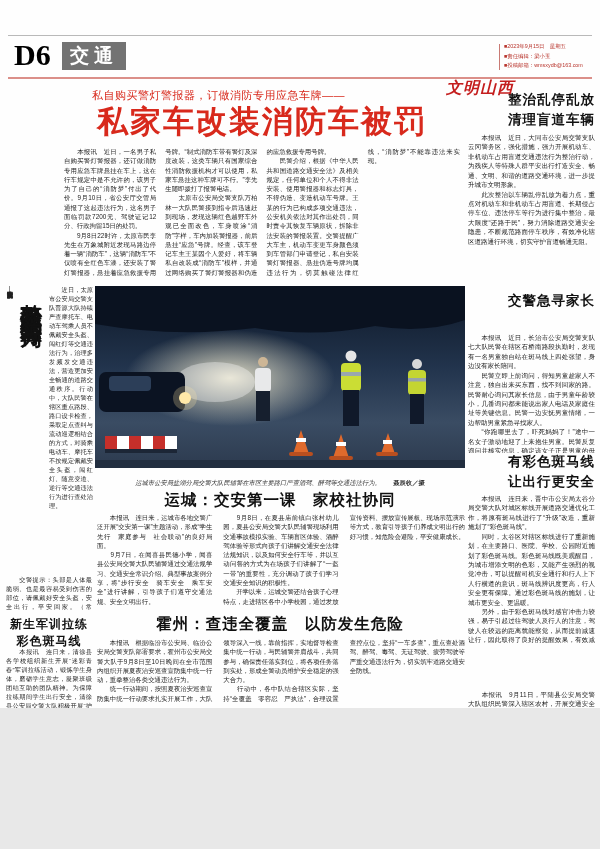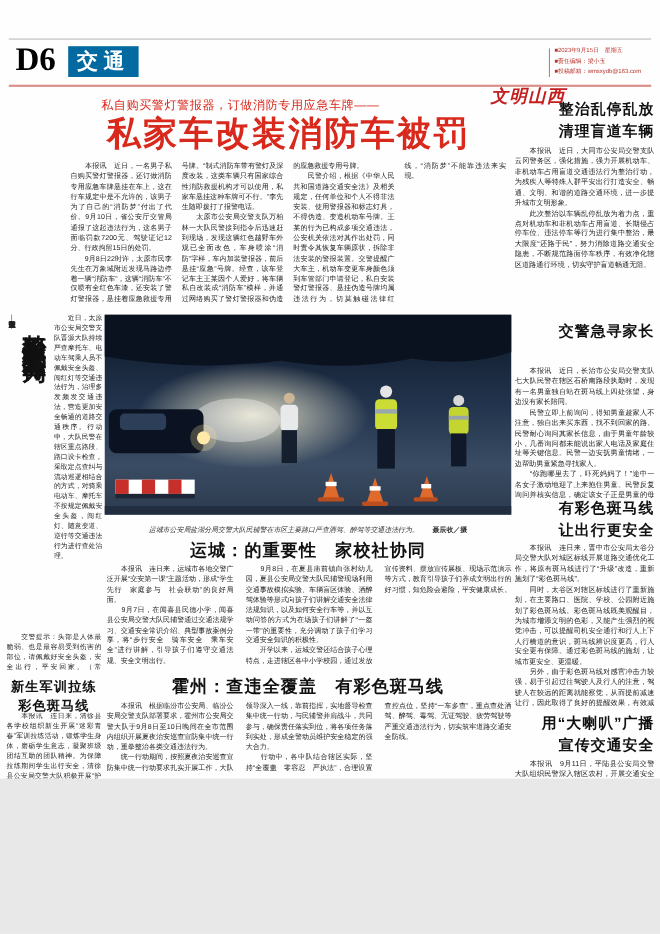--- a/index.html
+++ b/index.html
@@ -13,21 +13,21 @@
   .body-txt{font-size:6.4px;line-height:1.45;color:#222;overflow:hidden;}
   .headline-black{font-weight:bold;color:#111;text-align:center;}
   .r-head{font-size:13.5px;line-height:1.45;font-weight:bold;color:#111;text-align:right;letter-spacing:1px;}
   .vert{writing-mode:vertical-rl;}
   .rule{background:#c8534a;}
   .caption{font-size:6.3px;font-style:italic;color:#333;}
   .credit{font-weight:bold;font-style:normal;margin-left:8px;}
   .masthead{font-family:"Liberation Serif","DejaVu Serif",serif;font-style:italic;font-weight:bold;color:#c41e1e;margin-top:32px;}
   .info{font-size:5.4px;color:#b8342c;line-height:1.8;}
   .edition{font-family:"Liberation Serif","DejaVu Serif",serif;font-weight:bold;font-size:30px;color:#000;}
-  .section-box{background:#0369a1;color:#fff;font-weight:bold;font-size:19px;letter-spacing:5px;
+  .section-box{background:#737373;color:#fff;font-weight:bold;font-size:19px;letter-spacing:5px;
                display:flex;align-items:center;justify-content:center;}
   .red{color:#d8291c;}
 </style>
 </head>
 <body>
 
 <div id="page">
 
   <div class="abs" style="left:8px;top:35px;width:584px;height:1px;background:#b9b9b9;"></div>
   <div class="abs edition" style="left:14px;top:38px;">D6</div>
@@ -107,27 +107,27 @@
           <rect x="281" y="166" width="22" height="4" rx="2" fill="#b94f1f"></rect>
       </g>
       <rect x="0" y="174" width="370" height="8" fill="#222e40"></rect>
     </svg>
   </div>
   <div class="abs" style="left:95px;top:471px;width:370px;text-align:center;">
     <span class="caption">运城市公安局盐湖分局交警大队民辅警在市区主要路口严查酒驾、醉驾等交通违法行为。</span>
     <span class="caption credit">聂辰收／摄</span>
   </div>
 
-  <div class="abs headline-black" style="left:95px;top:490px;width:370px;font-size:15.5px;letter-spacing:1px;">运城：的重要性　家校社协同</div>
+  <div class="abs headline-black" style="left:95px;top:490px;width:370px;font-size:15.5px;letter-spacing:1px;">运城：交安第一课　家校社协同</div>
   <div class="abs body-txt pre just cols3" style="left:97px;top:513px;width:368px;height:97px;">　　本报讯　连日来，运城市各地交警广泛开展“交安第一课”主题活动，形成“学生先行　家庭参与　社会联动”的良好局面。
 　　9月7日，在闻喜县民德小学，闻喜县公安局交警大队民辅警通过交通法规学习、交通安全常识介绍、典型事故案例分享，将“步行安全　骑车安全　乘车安全”进行讲解，引导孩子们遵守交通法规、安全文明出行。
 　　9月8日，在夏县庙前镇白张村幼儿园，夏县公安局交警大队民辅警现场利用交通事故模拟实验、车辆盲区体验、酒醉驾体验等形式向孩子们讲解交通安全法律法规知识，以及如何安全行车等，并以互动问答的方式为在场孩子们讲解了“一盔一带”的重要性，充分调动了孩子们学习交通安全知识的积极性。
 　　开学以来，运城交警还结合孩子心理特点，走进辖区各中小学校园，通过发放宣传资料、摆放宣传展板、现场示范演示等方式，教育引导孩子们养成文明出行的好习惯，知危险会避险，平安健康成长。</div>
 
-  <div class="abs headline-black" style="left:95px;top:614px;width:370px;font-size:15.5px;letter-spacing:1px;">霍州：查违全覆盖　有彩色斑马线</div>
+  <div class="abs headline-black" style="left:95px;top:614px;width:370px;font-size:15.5px;letter-spacing:1px;">霍州：查违全覆盖　以防发生危险</div>
   <div class="abs body-txt pre just cols3" style="left:97px;top:638px;width:368px;height:65px;">　　本报讯　根据临汾市公安局、临汾公安局交警支队部署要求，霍州市公安局交警大队于9月8日至10日晚间在全市范围内组织开展夏夜治安巡查宣防集中统一行动，重拳整治各类交通违法行为。
 　　统一行动期间，按照夏夜治安巡查宣防集中统一行动要求扎实开展工作，大队领导深入一线，靠前指挥，实地督导检查集中统一行动，与民辅警并肩战斗，共同参与，确保责任落实到位，将各项任务落到实处，形成全警动员维护安全稳定的强大合力。
 　　行动中，各中队结合辖区实际，坚持“全覆盖　零容忍　严执法”，合理设置查控点位，坚持“一车多查”，重点查处酒驾、醉驾、毒驾、无证驾驶、疲劳驾驶等严重交通违法行为，切实筑牢道路交通安全防线。</div>
 
   <div class="abs body-txt pre just cols3" style="left:97px;top:735px;width:368px;height:110px;">　　本报讯　9月6日，一面写有“感谢人民好警察，助人为乐新风尚”的锦旗送到了灵丘县公安局交警大队事故中队民警的手中，对他们在群众需要的紧急时刻付出的救助表示衷心感谢。
 　　原来是8月24日晚上，灵丘县公安局交警大队事故中队接到报警称，一辆银色越野车在行驶至灵丘县G336（天黑线）柳科村附近路段时撞向山体，车子无法移动，车上人员受伤。事故中队立即出警赶往现场，在现场了解到，因夜晚视线模糊操作失误，导致车辆偏离方向撞上路边的山体，猛烈的撞击造成车内两人身体不同程度受伤。民警询问得知已拨打120救护车前来急救，可因医院急救任务繁忙还未能到场救援。不容迟缓，民警立即驾驶警车将两名伤者送往医院治疗，使得两人脱离危险。
 　　几日后，两名伤者康复出院，立即前往灵丘县公安局交警大队事故中队向当晚出警人员送锦旗表达感激之情。交警表示，这种情况义不容辞，并提醒广大司机朋友夜间行驶一定要对车辆进行检查，确保车况良好再出行，同时保持良好精神状态，避免疲劳驾驶引发事故。（蓝　北）</div>
 
   <div class="abs" style="left:5px;top:286px;width:88px;height:286px;display:flex;">
     <div class="vert" style="font-size:6.5px;color:#222;height:230px;margin-right:2px;">太原市公安局交警支队晋源大队——</div>
@@ -158,21 +158,17 @@
 　　“你跑哪里去了，吓死妈妈了！”途中一名女子激动地迎了上来抱住男童。民警反复询问并核实信息，确定该女子正是男童的母亲后，叮嘱其今后务必看管好孩子。</div>
 
   <div class="abs r-head" style="left:468px;top:452px;width:127px;">
     <div>有彩色斑马线</div>
     <div>让出行更安全</div>
   </div>
   <div class="abs body-txt pre just" style="left:468px;top:494px;width:127px;height:150px;font-size:6.5px;">　　本报讯　连日来，晋中市公安局太谷分局交警大队对城区标线开展道路交通优化工作，将原有斑马线进行了“升级”改造，重新施划了“彩色斑马线”。
 　　同时，太谷区对辖区标线进行了重新施划，在主要路口、医院、学校、公园附近施划了彩色斑马线。彩色斑马线既美观醒目，为城市增添文明的色彩，又能产生强烈的视觉冲击，可以提醒司机安全通行和行人上下人行横道的意识，斑马线辨识度更高，行人安全更有保障。通过彩色斑马线的施划，让城市更安全、更温暖。
 　　另外，由于彩色斑马线对感官冲击力较强，易于引起过往驾驶人及行人的注意，驾驶人在较远的距离就能察觉，从而提前减速让行，因此取得了良好的提醒效果，有效减少了交通事故的发生，赢得市民的点赞。（美　岭）</div>
 
-  <div class="abs r-head" style="left:468px;top:648px;width:127px;">
-    <div>用“大喇叭”广播</div>
-    <div>宣传交通安全</div>
-  </div>
   <div class="abs body-txt pre just" style="left:468px;top:690px;width:127px;height:155px;font-size:6.5px;">　　本报讯　9月11日，平陆县公安局交警大队组织民警深入辖区农村，开展交通安全宣传活动。
 　　活动中，民警针对农村地区地域宽广、人员分散、农村群众交通安全意识薄弱的特点，充分发挥农村“大喇叭”宣传成本低、覆盖范围广、操作方便等优势，利用乡村大喇叭向大家宣传道路交通安全常识和有关法律法规，告知村民们骑乘电动车、摩托车要戴头盔，驾驶三轮车不能载人，驾驶面包车不得超员超载，并且要系好安全带，驾车过程中不得接打电话等，以防发生危险，倡导广大村民群众从自身做起，文明驾驶、安全出行。
 　　同时，民警以通俗易懂的语言讲解常见的交通安全隐患，提醒村民不能乘坐三轮车、不要酒后开车、不驾驶无牌无证车辆，教育他们摒弃交通陋习，提高农村群众的交通安全意识。（秦旭东）</div>
 
 </div>
 
 </body></html>

